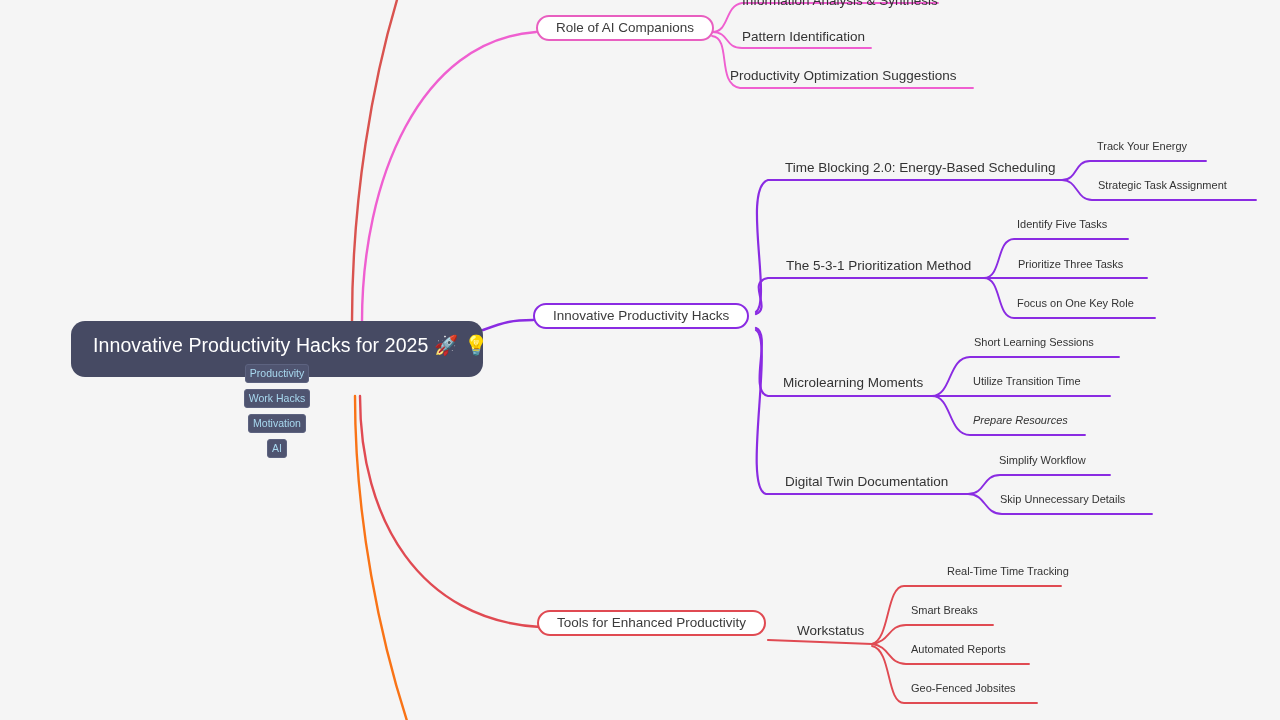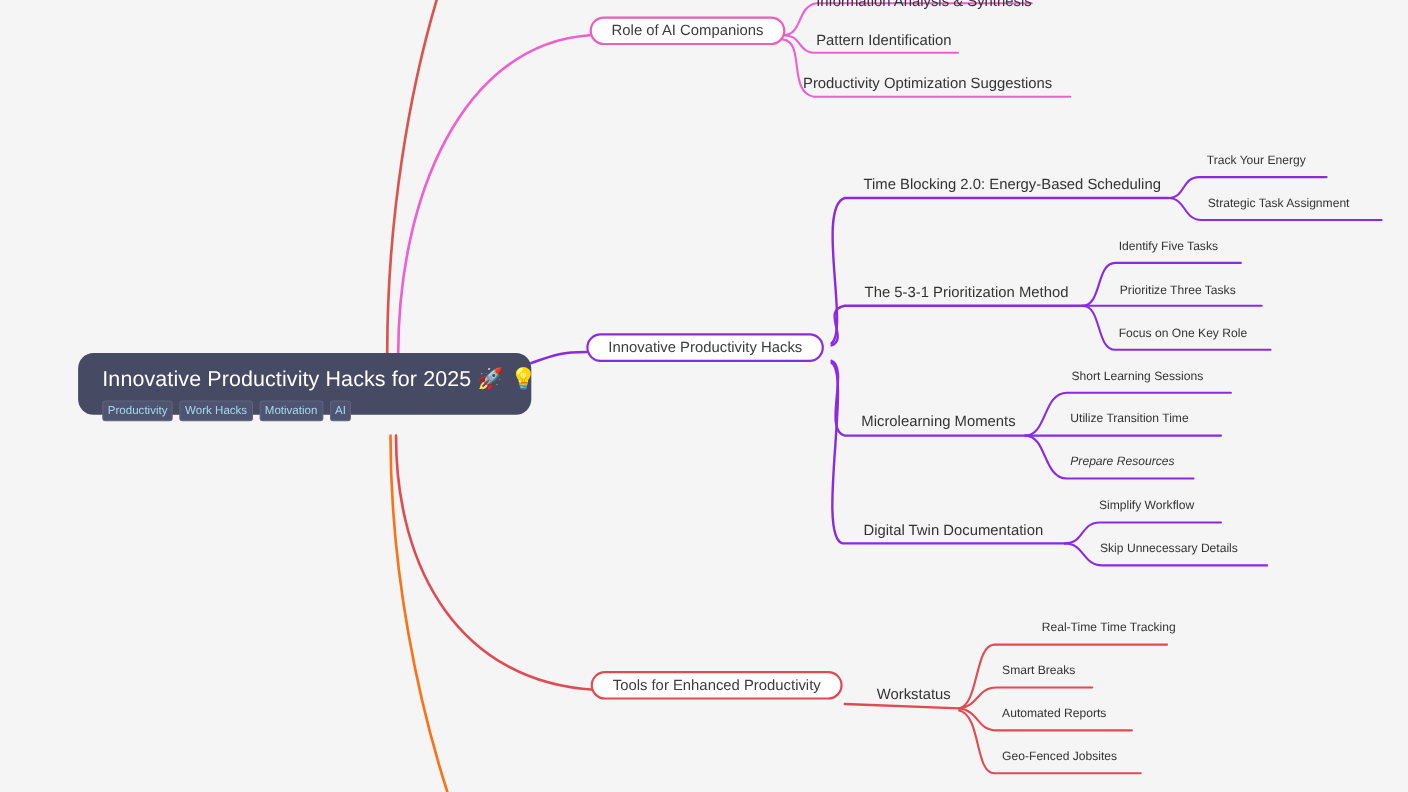--- a/index.html
+++ b/index.html
@@ -49,20 +49,21 @@
     line-height: 24px;
     white-space: nowrap;
     font-weight: 400;
     letter-spacing: .1px;
   }
   #root-tags {
     margin-top: 7px;
     display: flex;
     gap: 6px;
     align-items: center;
+    flex-direction: column;
   }
   .tag {
     background: #4f5470;
     color: #a8d8ef;
     border: 1px solid #5d6380;
     border-radius: 3px;
     font-size: 10.5px;
     line-height: 12px;
     padding: 2px 4px 3px 4px;
     white-space: nowrap;

